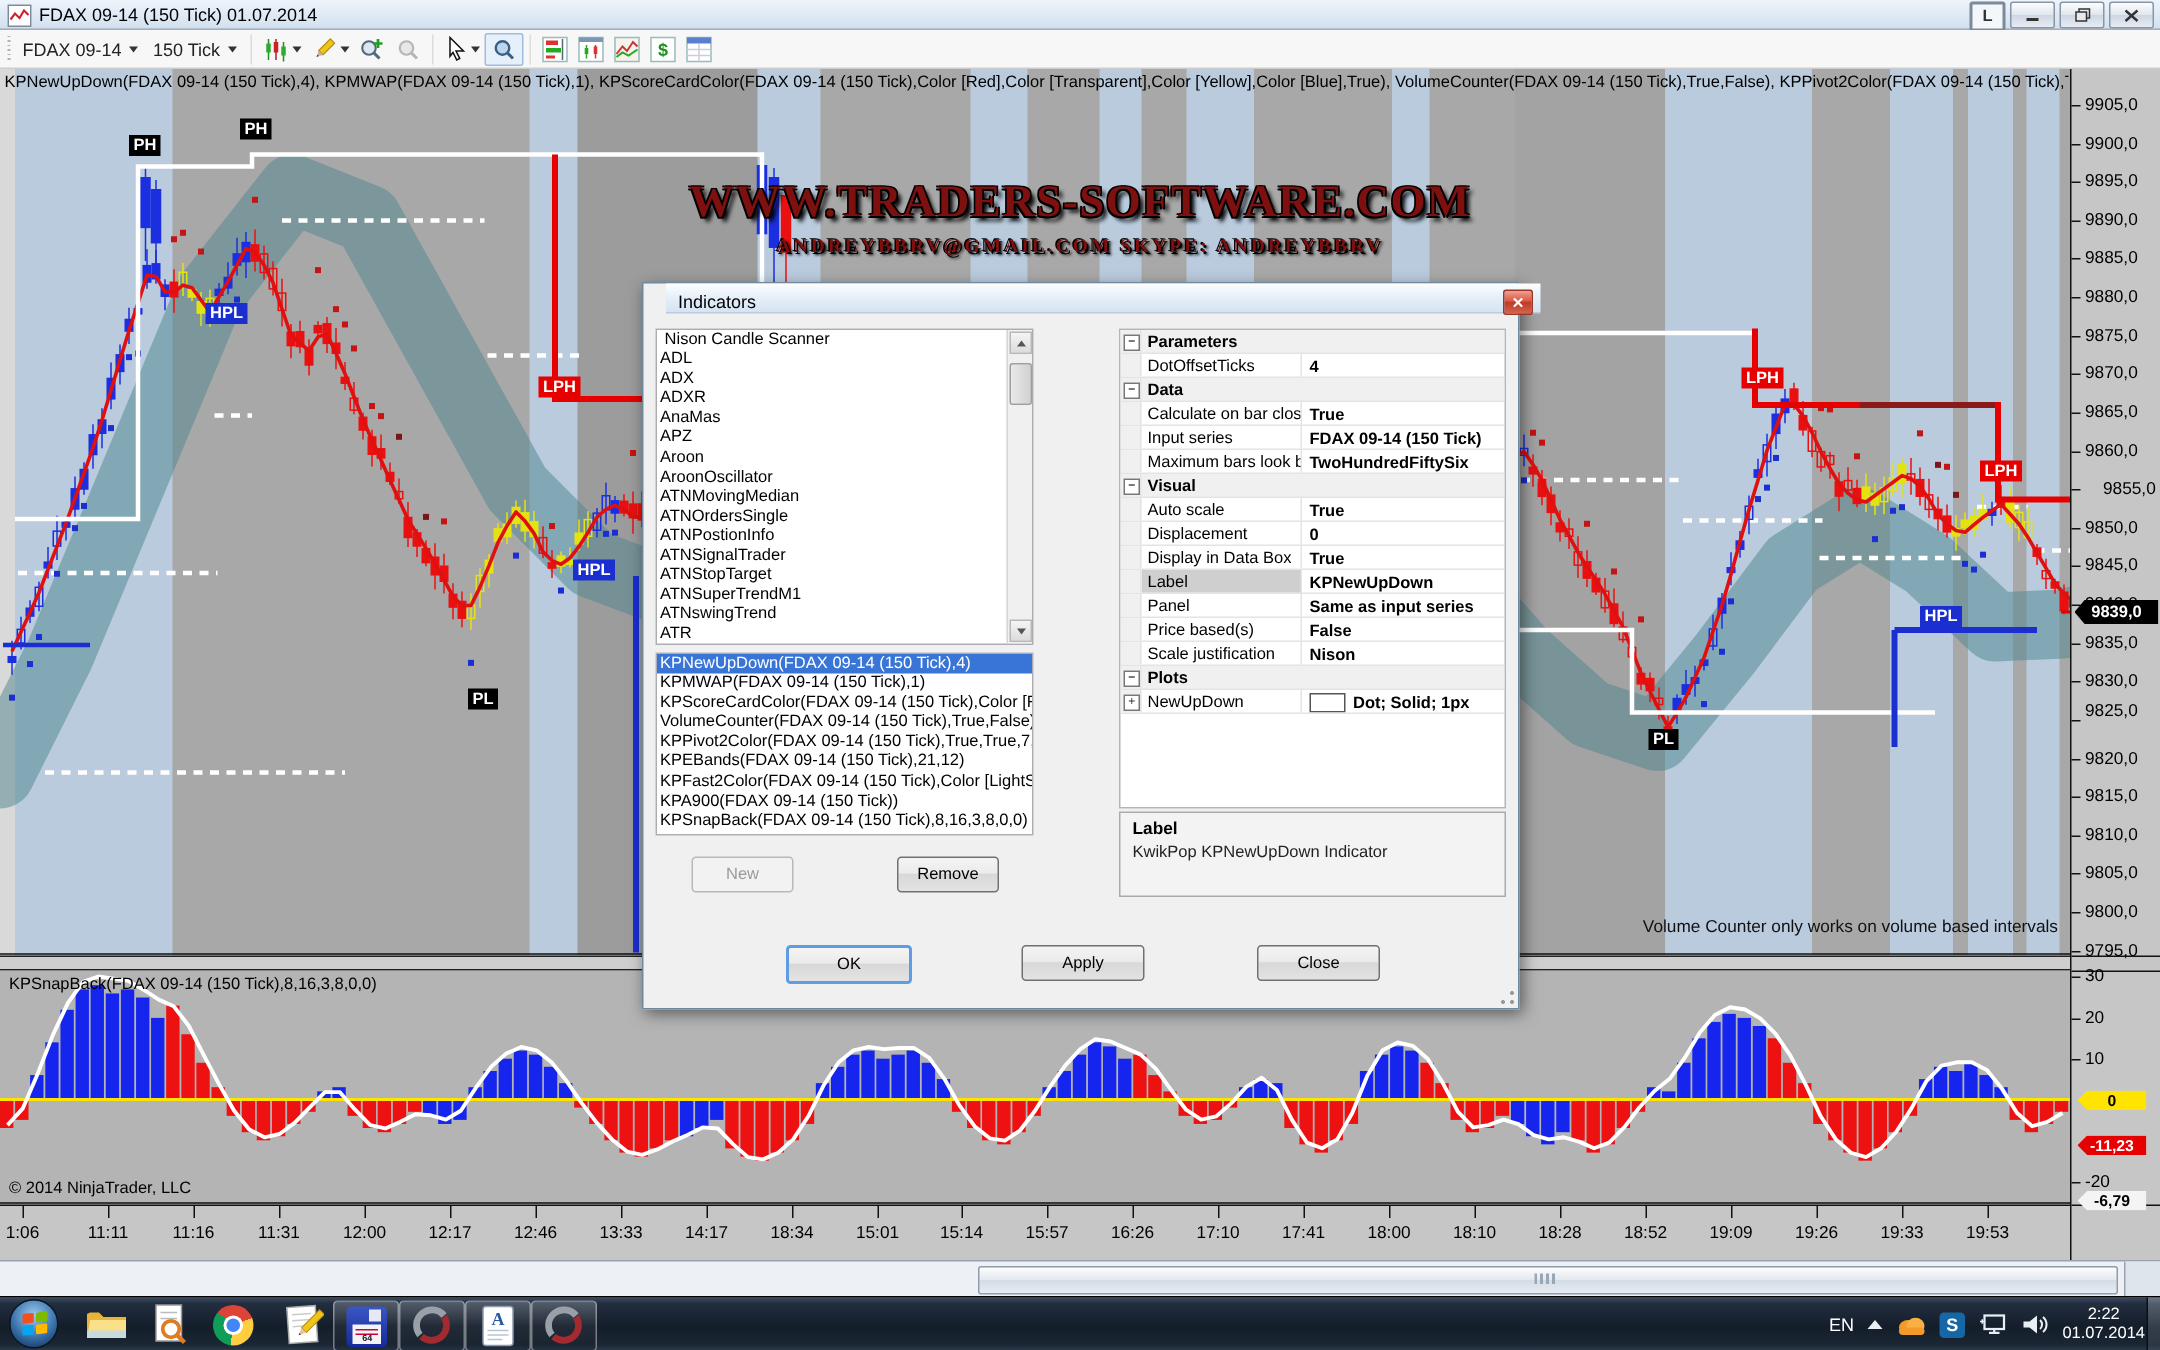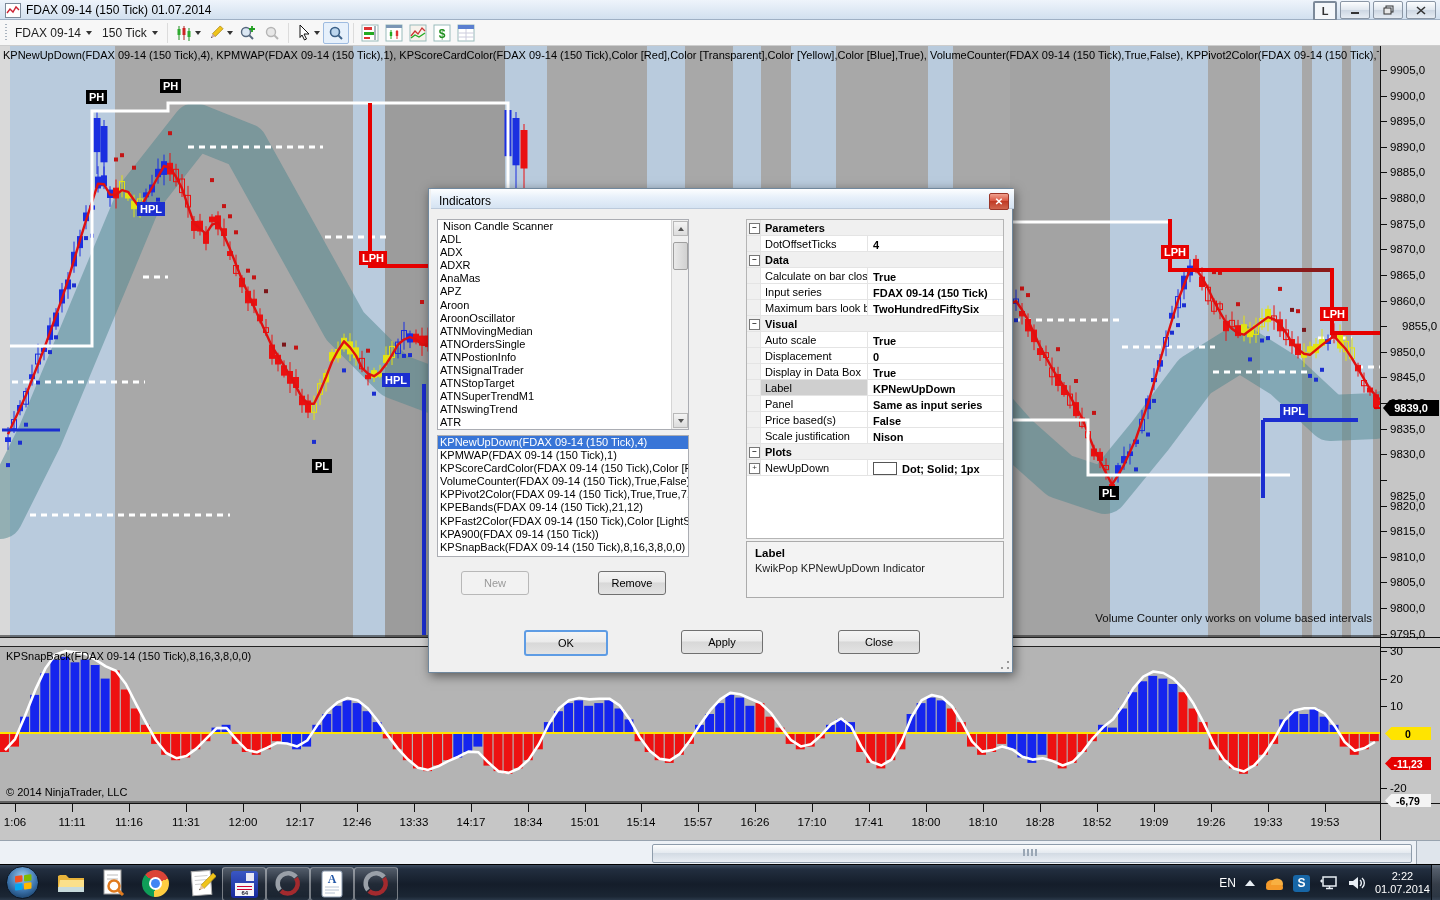--- a/index.html
+++ b/index.html
@@ -68,21 +68,21 @@
   .tb-item.framed{border:1px solid rgba(255,255,255,.4);border-radius:3px;background:linear-gradient(rgba(255,255,255,.22),rgba(255,255,255,.06) 50%,rgba(0,0,0,.12));}
   #orb{position:absolute;left:6px;top:1px;width:33px;height:33px;border-radius:50%;
        background:radial-gradient(circle at 50% 32%,#9ccaf0,#3a72ab 55%,#16395f 90%);border:1px solid #0b1624;box-sizing:border-box;}
   #tray{position:absolute;right:10px;top:0;height:36px;display:flex;align-items:center;gap:9px;color:#fff;}
   #clock{text-align:center;font-size:11px;line-height:13px;}
   #showdesk{position:absolute;right:0;top:0;width:8px;height:36px;border-left:1px solid #0a0f16;background:linear-gradient(rgba(255,255,255,.25),rgba(255,255,255,.05));}
   .trayico{display:flex;align-items:center;justify-content:center;}
 
   
   #dialog{left:428px;top:188px;width:585px;height:485px;background:#f0f0f0;border:1px solid #70889e;box-shadow:2px 3px 10px rgba(0,0,0,.5);z-index:10;box-sizing:border-box;}
-  #dlg-title{left:2px;top:0;width:100%;height:20px;background:linear-gradient(#fdfeff,#e7f0fa 45%,#d5e3f2);border-bottom:1px solid #bccadb;box-sizing:border-box;}
+  #dlg-title{left:15px;top:0;width:100%;height:20px;background:linear-gradient(#fdfeff,#e7f0fa 45%,#d5e3f2);border-bottom:1px solid #bccadb;box-sizing:border-box;}
   #dlg-title-text{left:8px;top:5px;font-size:12px;}
   #dlg-close{right:5px;top:4px;width:18px;height:15px;border:1px solid #9b3528;border-radius:2px;color:#fff;font-size:10px;font-weight:bold;
              background:linear-gradient(#f0a08e,#d95844 45%,#c03a25 50%,#d0664f);display:flex;align-items:center;justify-content:center;}
   .listbox{position:absolute;background:#fff;border:1px solid #abadb3;overflow:hidden;box-sizing:border-box;}
   #lb-avail{left:8px;top:30px;width:252px;height:211px;}
   #lb-sel{left:8px;top:246px;width:252px;height:122px;}
   .lb-item{height:13.1px;line-height:13.1px;padding-left:2px;white-space:pre;overflow:hidden;font-size:11px;}
   .lb-item.sel{background:#3875d7;color:#fff;}
   .vscroll{position:absolute;right:0;top:0;width:17px;height:100%;background:#f0f0f0;border-left:1px solid #d5d5d5;box-sizing:border-box;}
   .vs-btn{position:absolute;left:1px;width:15px;height:15px;background:linear-gradient(#f4f4f4,#dcdcdc);border:1px solid #b8b8b8;box-sizing:border-box;display:flex;align-items:center;justify-content:center;}
@@ -860,20 +860,24 @@
         <polyline points="424,338 424,589" fill="none" stroke="#1b2ed0" stroke-width="4" stroke-linejoin="miter"></polyline>
         <polyline points="1263,374 1358,374" fill="none" stroke="#1b2ed0" stroke-width="4" stroke-linejoin="miter"></polyline>
         <polyline points="1263,374 1263,452" fill="none" stroke="#1b2ed0" stroke-width="4" stroke-linejoin="miter"></polyline>
         <polyline points="370,57 370,220 434,220" fill="none" stroke="#e60000" stroke-width="4" stroke-linejoin="miter"></polyline>
         <polyline points="1170,173 1170,224 1332,224 1332,287 1395,287" fill="none" stroke="#e60000" stroke-width="4" stroke-linejoin="miter"></polyline>
         <polyline points="1240,224 1330,224" fill="none" stroke="#8b1a1a" stroke-width="4" stroke-linejoin="miter"></polyline>
         <polyline points="1374,362 1395,362" fill="none" stroke="#e60000" stroke-width="2" stroke-linejoin="miter"></polyline>
         <line x1="0" y1="590" x2="1380" y2="590" stroke="#111"></line>
       </svg>
     <div class="abs" id="indicator-line">KPNewUpDown(FDAX 09-14 (150 Tick),4), KPMWAP(FDAX 09-14 (150 Tick),1), KPScoreCardColor(FDAX 09-14 (150 Tick),Color [Red],Color [Transparent],Color [Yellow],Color [Blue],True), VolumeCounter(FDAX 09-14 (150 Tick),True,False), KPPivot2Color(FDAX 09-14 (150 Tick),Tru</div>
+    <div class="abs" id="watermark">
+      <div id="wm1">WWW.TRADERS-SOFTWARE.COM</div>
+      <div id="wm2">ANDREYBBRV@GMAIL.COM   SKYPE: ANDREYBBRV</div>
+    </div>
     <div class="abs" id="chart-note">Volume Counter only works on volume based intervals</div>
     <div class="abs" id="splitter"></div>
     <svg class="abs" id="oscSVG" width="1380" height="156">
         <rect x="0" y="0" width="1380" height="156" fill="#b4b4b4"></rect>
         <rect x="0.0" y="86.0" width="8.9" height="19.0" fill="#ee1111"></rect>
         <rect x="10.1" y="86.0" width="8.9" height="13.6" fill="#ee1111"></rect>
         <rect x="20.1" y="69.7" width="8.9" height="16.3" fill="#1525ee"></rect>
         <rect x="30.2" y="47.9" width="8.9" height="38.1" fill="#1525ee"></rect>
         <rect x="40.3" y="26.2" width="8.9" height="59.8" fill="#1525ee"></rect>
         <rect x="50.4" y="12.6" width="8.9" height="73.4" fill="#1525ee"></rect>
@@ -1105,21 +1109,21 @@
       <div class="p-lbl" style="top: 305.82px;">9850,0</div>
       <div class="p-tick" style="top: 331.44px;"></div>
       <div class="p-lbl" style="top: 331.44px;">9845,0</div>
       <div class="p-tick" style="top: 357.06px;"></div>
       <div class="p-lbl" style="top: 357.06px;">9840,0</div>
       <div class="p-tick" style="top: 382.68px;"></div>
       <div class="p-lbl" style="top: 382.68px;">9835,0</div>
       <div class="p-tick" style="top: 408.3px;"></div>
       <div class="p-lbl" style="top: 408.3px;">9830,0</div>
       <div class="p-tick" style="top: 433.92px;"></div>
-      <div class="p-lbl" style="top: 450px;">9825,0</div>
+      <div class="p-lbl" style="top: 428px;">9825,0</div>
       <div class="p-tick" style="top: 459.54px;"></div>
       <div class="p-lbl" style="top: 459.54px;">9820,0</div>
       <div class="p-tick" style="top: 485.16px;"></div>
       <div class="p-lbl" style="top: 485.16px;">9815,0</div>
       <div class="p-tick" style="top: 510.78px;"></div>
       <div class="p-lbl" style="top: 510.78px;">9810,0</div>
       <div class="p-tick" style="top: 536.4px;"></div>
       <div class="p-lbl" style="top: 536.4px;">9805,0</div>
       <div class="p-tick" style="top: 562.02px;"></div>
       <div class="p-lbl" style="top: 562.02px;">9800,0</div>

